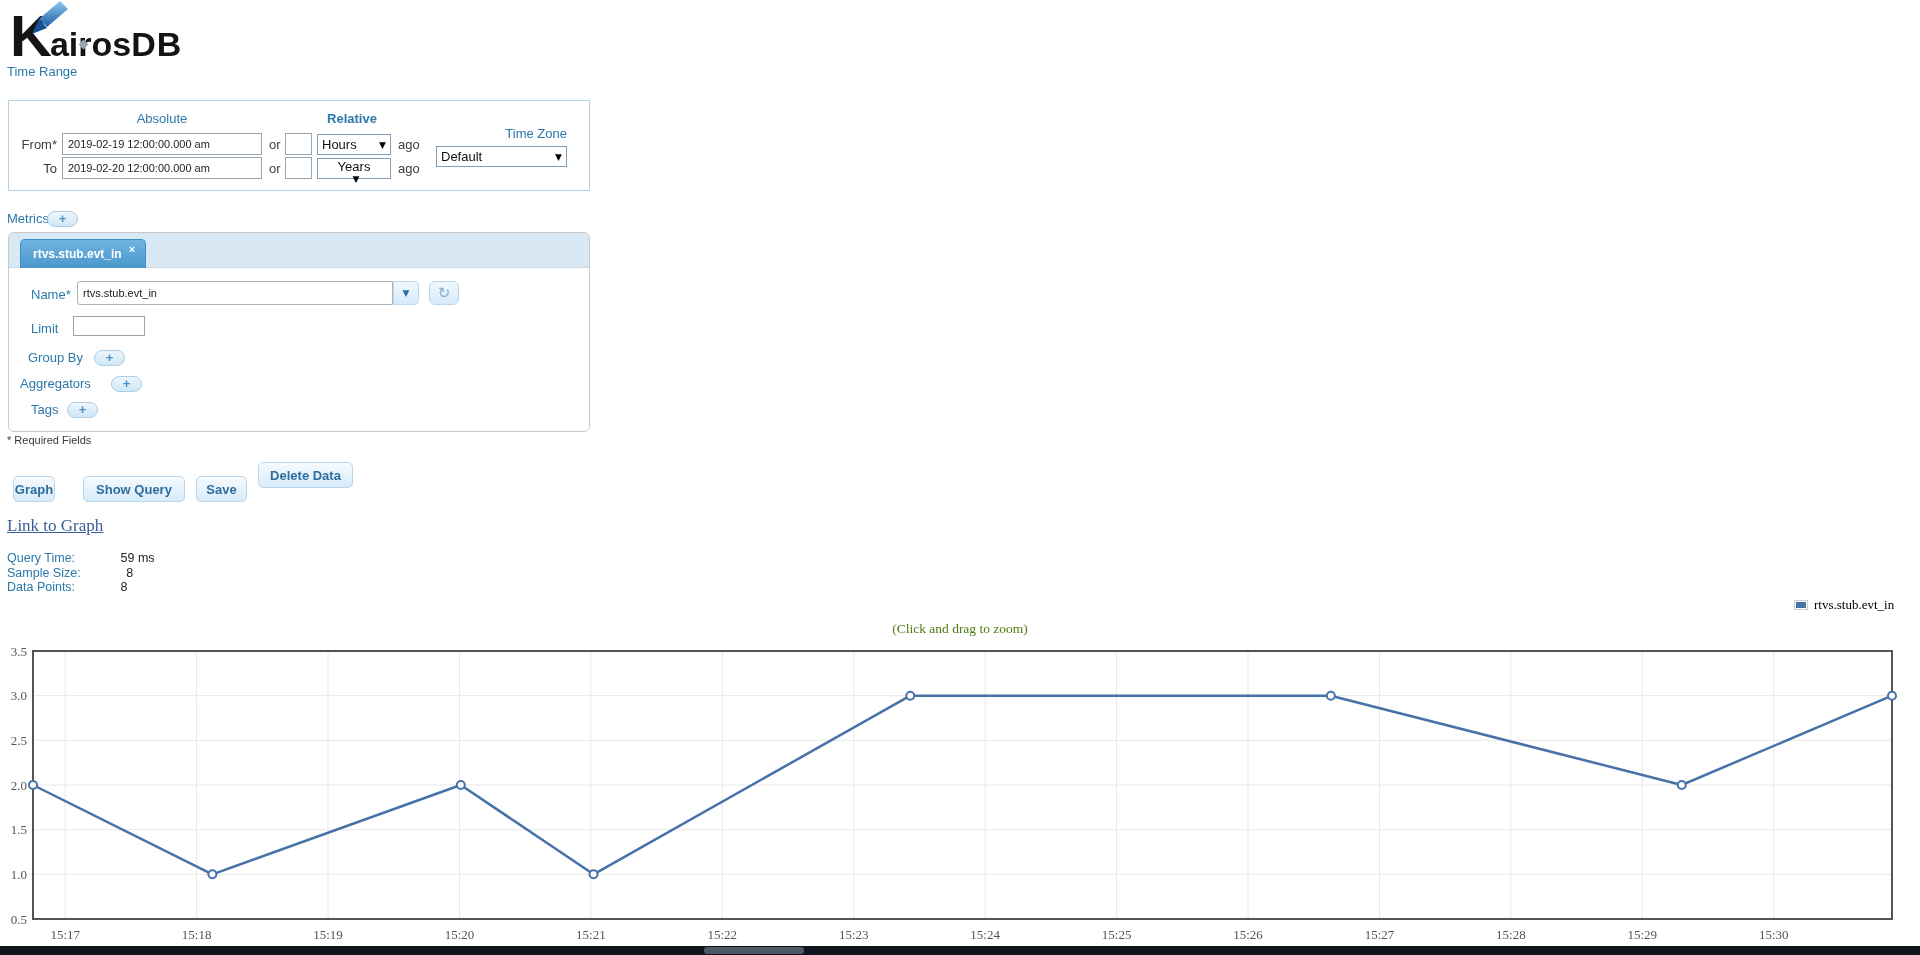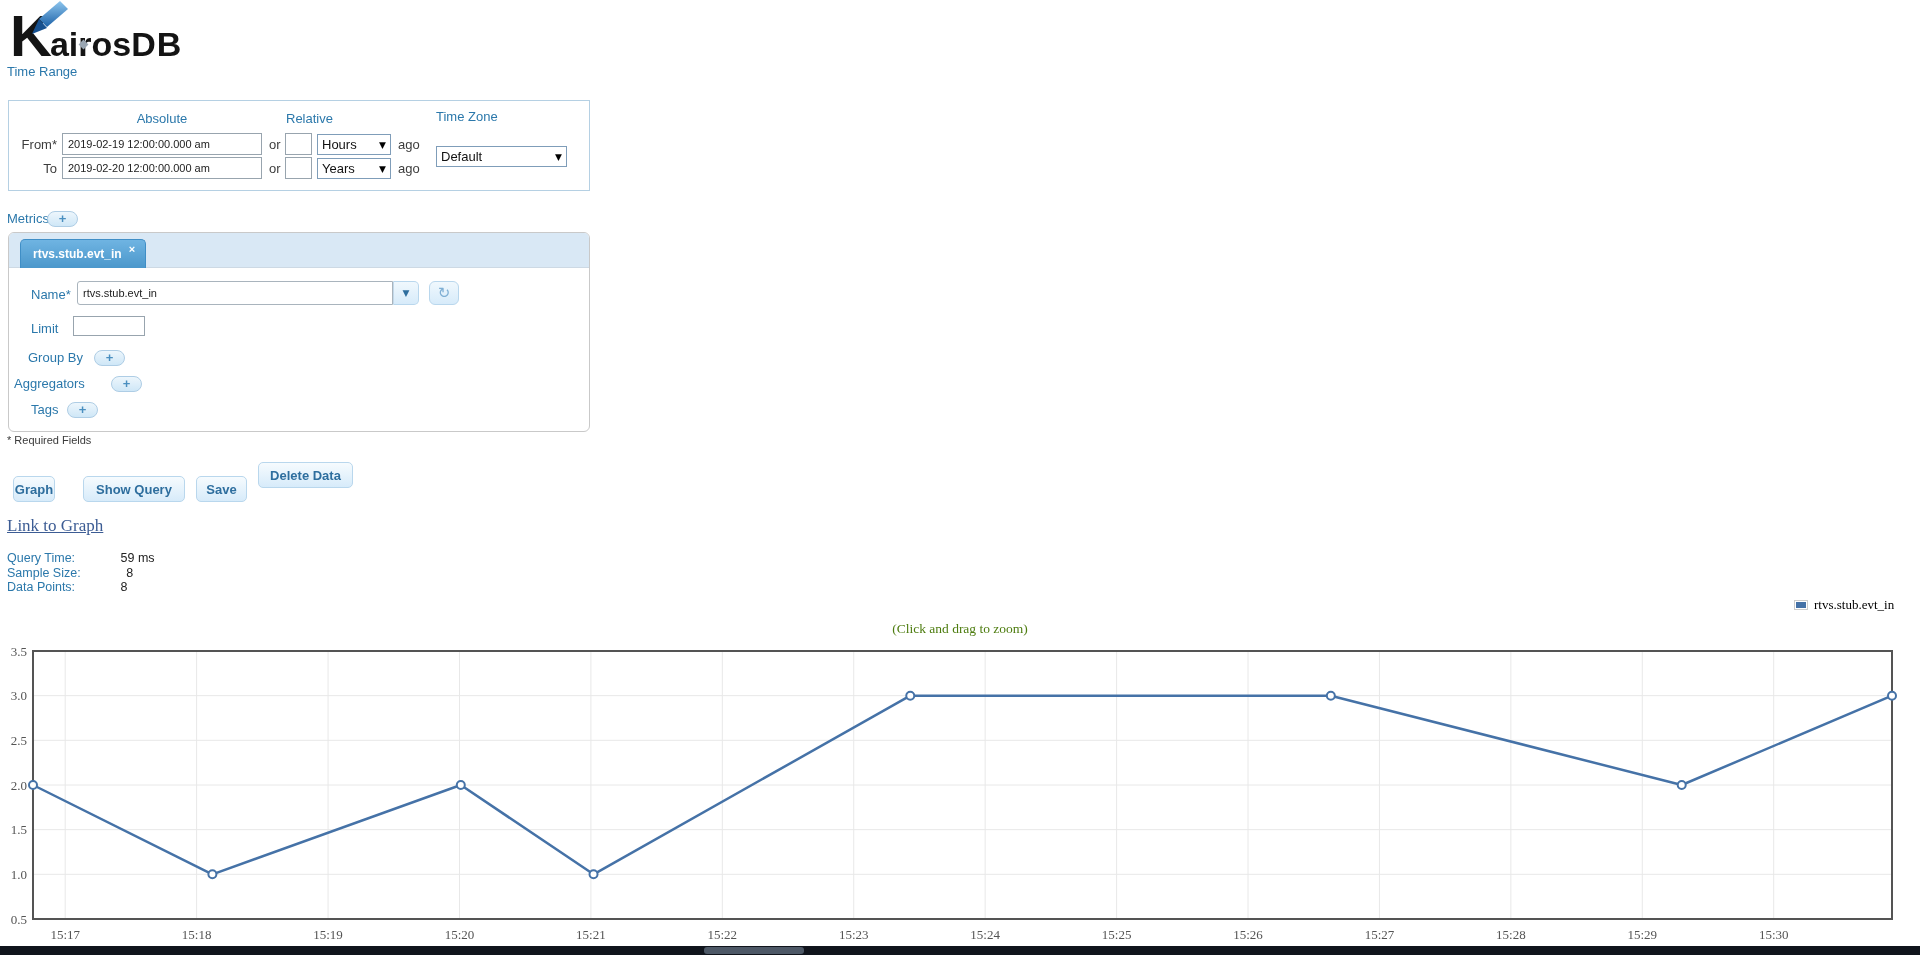--- a/index.html
+++ b/index.html
@@ -89,38 +89,38 @@
     </linearGradient>
   </defs>
   <polygon points="30,1 38,9 17,27 9,19" fill="url(#arrg)"></polygon>
   <polygon points="2,34 17,28 9,19" fill="#16508f"></polygon>
 </svg>
 <div class="abs logo-diamond"></div>
 
 <div class="abs bluelbl" style="left:7px; top:64px;">Time Range</div>
 <div class="abs tr-box">
   <div class="abs bluelbl" style="left:53px; top:10px; width:200px; text-align:center;">Absolute</div>
-  <div class="abs bluelbl" style="left:277px; top:10px; width:132px; text-align:left;">Relative</div>
-  <div class="abs bluelbl" style="left:427px; top:8px; width:131px; text-align:left;">Time Zone</div>
+  <div class="abs bluelbl" style="left:277px; top:10px; width:132px; text-align:center;font-weight:bold;">Relative</div>
+  <div class="abs bluelbl" style="left:427px; top:25px; width:131px; text-align:right;">Time Zone</div>
 
   <div class="abs darklbl" style="left:4px; top:36px; width:44px; text-align:right;">From*</div>
   <input class="abs txt" style="left: 53px; top: 32px; width: 200px;" value="2019-02-19 12:00:00.000 am">
   <div class="abs darklbl" style="left:260px; top:36px;">or</div>
   <input class="abs txt" style="left: 276px; top: 32px; width: 27px;" value="">
   <div class="abs fakesel" style="left:308px; top:33px; width:74px;">
     <span>Hours</span>
     <span class="arr">▼</span>
   </div>
   <div class="abs darklbl" style="left:389px; top:36px;">ago</div>
 
   <div class="abs darklbl" style="left:4px; top:60px; width:44px; text-align:right;">To</div>
   <input class="abs txt" style="left: 53px; top: 56px; width: 200px;" value="2019-02-20 12:00:00.000 am">
   <div class="abs darklbl" style="left:260px; top:60px;">or</div>
   <input class="abs txt" style="left: 276px; top: 56px; width: 27px;" value="">
-  <div class="abs fakesel" style="left:308px; top:57px; width:74px;">
+  <div class="abs fakesel" style="left:308px; top:57px; width:74px;flex-direction:column;">
     <span>Years</span>
     <span class="arr">▼</span>
   </div>
   <div class="abs darklbl" style="left:389px; top:60px;">ago</div>
 
   <div class="abs fakesel" style="left:427px; top:45px; width:131px;">
     <span>Default</span>
     <span class="arr">▼</span>
   </div>
 </div>
@@ -147,21 +147,21 @@
     </div>
 
   <div class="abs bluelbl" style="left:22px; top:88px;">Limit</div>
   <input class="abs txt" style="left: 64px; top: 83px; width: 72px; height: 20px;" value="">
 
   <div class="abs bluelbl" style="left:19px; top:117px;">Group By</div>
   <div class="abs pillbtn" style="left:85px; top:117px;">
       <span>+</span>
     </div>
 
-  <div class="abs bluelbl" style="left:5px; top:143px;">Aggregators</div>
+  <div class="abs bluelbl" style="left:11px; top:143px;">Aggregators</div>
   <div class="abs pillbtn" style="left:102px; top:143px;">
       <span>+</span>
     </div>
 
   <div class="abs bluelbl" style="left:22px; top:169px;">Tags</div>
   <div class="abs pillbtn" style="left:58px; top:169px;">
       <span>+</span>
     </div>
 </div>
 

